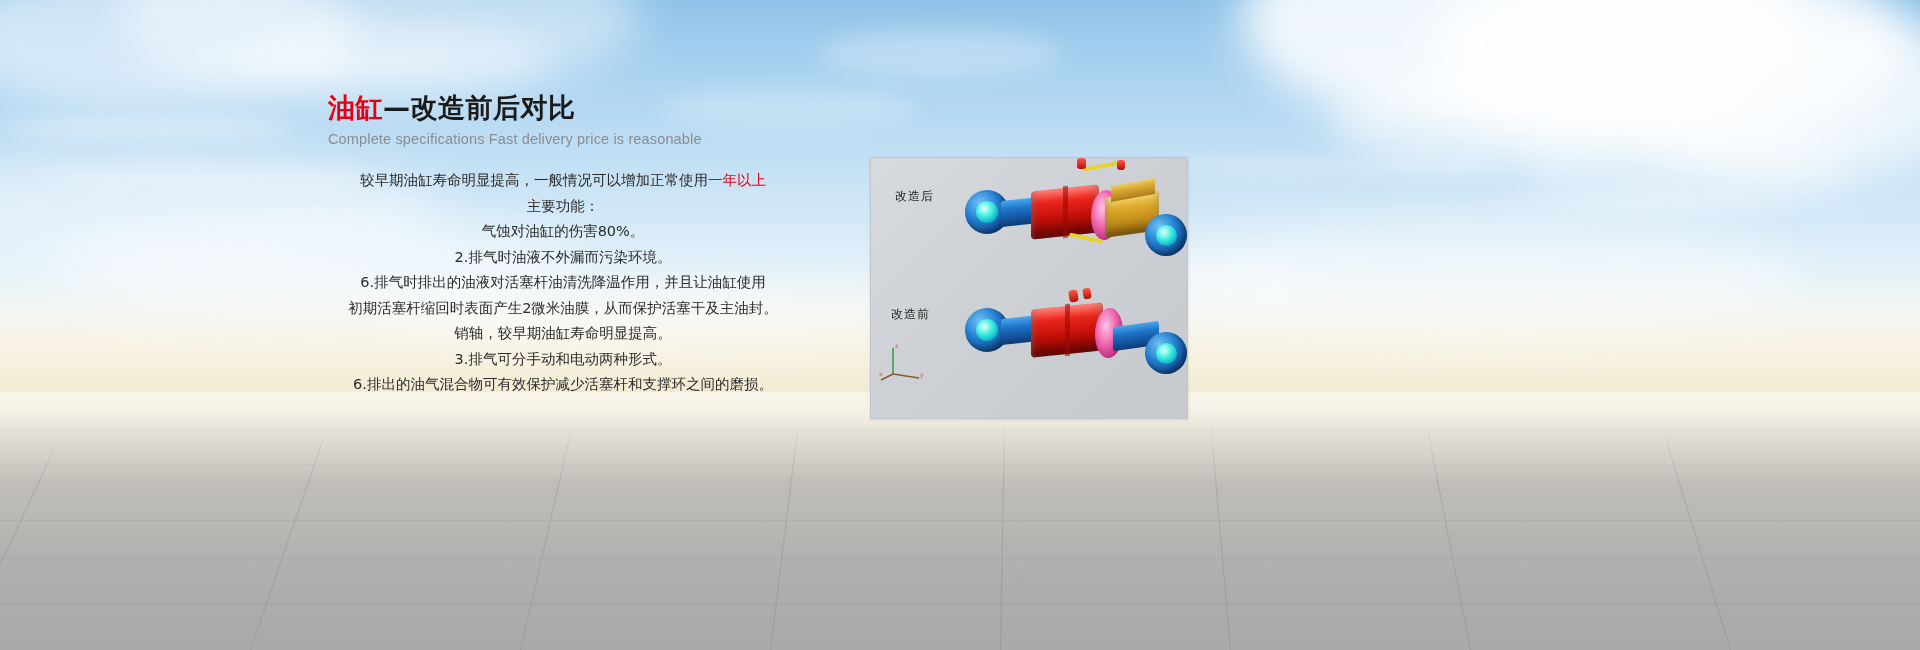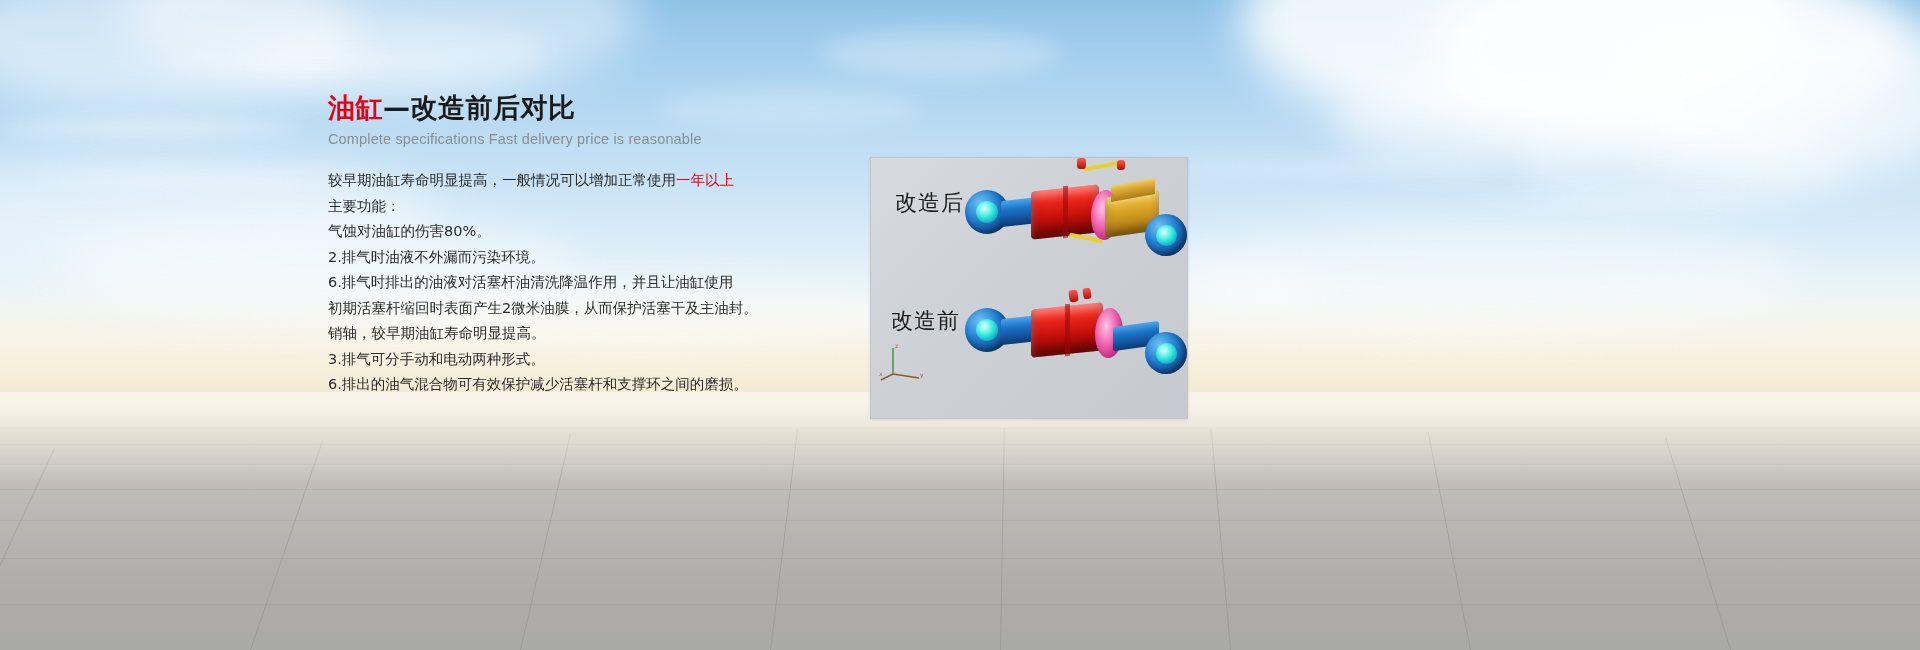--- a/index.html
+++ b/index.html
@@ -84,40 +84,40 @@
   }
   .title .hl { color:#e60012; }
 
   .subtitle {
     margin-top:8px;
     font-family:"Liberation Sans", sans-serif;
     font-size:14.5px; color:#8a8d90; letter-spacing:.15px;
     white-space:nowrap;
   }
 
-  .body { margin-top:21px; }
+  .body { margin-top:21px;text-align:center; }
   .body p {
     font-family:"DejaVu Sans", sans-serif;
     font-size:14.5px; color:#2b2b2b;
     line-height:25.5px; white-space:nowrap;
   }
   .body p .red { color:#e60012; }
 
   
   .panel {
     position:absolute; left:870px; top:157px; width:318px; height:262px;
     background:linear-gradient(135deg,#d7dade 0%,#cdd1d6 45%,#c6cace 100%);
     border:1px solid #c2c6ca;
     overflow:hidden;
     box-shadow:0 1px 3px rgba(0,0,0,.10);
   }
   .panel-label {
     position:absolute;
     font-family:"DejaVu Serif", serif;
-    font-size:22px; color:#1d1d1d; letter-spacing:1px;
+    font-size:12px; color:#1d1d1d; letter-spacing:1px;
   }
   .lbl-after  { left:24px; top:30px; }
   .lbl-before { left:20px; top:148px; }
 
   .axis { position:absolute; left:8px; top:182px; width:48px; height:42px; }
 
   .cad { position:absolute; }
 
   
   .eye-out { position:absolute; border-radius:50%; }

